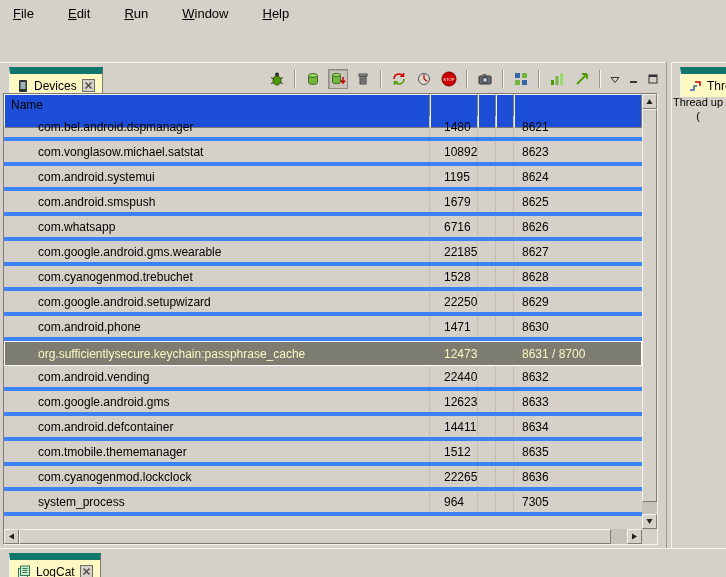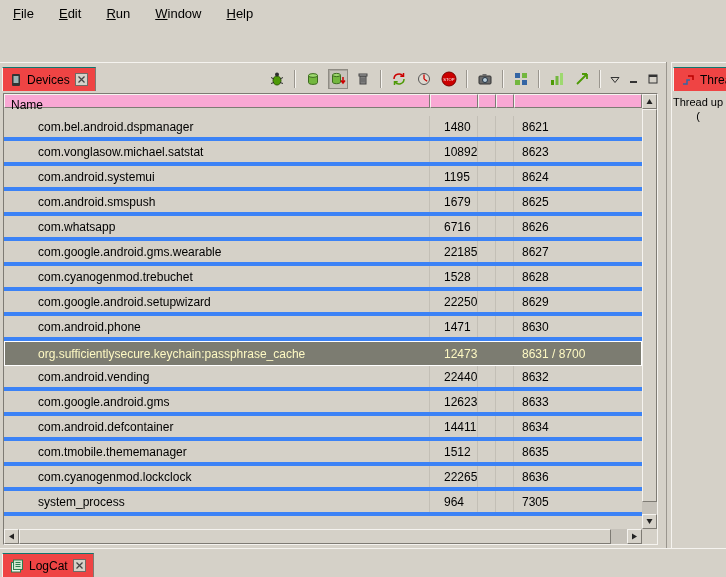--- a/index.html
+++ b/index.html
@@ -3,57 +3,57 @@
 <meta charset="utf-8">
 <style>
   html,body { margin:0; padding:0; }
   .window {
     position:relative; width:726px; height:577px; overflow:hidden;
     background:#d5d1c8; font-family:"Liberation Sans", sans-serif; font-size:12px; color:#000;
     -webkit-font-smoothing:none;
   }
   
   .menubar { position:absolute; top:0; left:0; right:0; height:26px;
-    display:flex; align-items:center; gap:19px; padding-left:10px; font-size:13px; }
+    display:flex; align-items:center; gap:28px; padding-left:10px; font-size:13px; }
   .menu-item { display:inline-block; padding:2px 3px; cursor:default; }
   .menu-item::first-letter { text-decoration:underline; }
   .sunken { border-top:1px solid #7e7b74; border-left:1px solid #7e7b74;
             border-right:1px solid #f5f3ef; border-bottom:1px solid #f5f3ef; }
   
   .devices-panel { position:absolute; top:62px; left:0; width:666px; height:486px;
     border-top:1px solid #f5f3ef; }
   .splitter { position:absolute; top:62px; left:666px; width:4px; height:486px;
     background:#d5d1c8; border-left:1px solid #9a968e; border-right:1px solid #f5f3ef; }
   .threads-panel { position:absolute; top:62px; left:671px; width:120px; height:486px;
     border-top:1px solid #f5f3ef; }
   
   .tabbar { position:relative; height:30px; }
   .tab { display:inline-flex; align-items:center; gap:5px; height:23px;
-    margin-left:2px; margin-top:4px; padding:0 7px; background:#ef4444;
-    border-top:1px solid #0f766e; border-left:1px solid #f5f3ef; border-right:1px solid #7e7b74;
+    margin-left:9px; margin-top:4px; padding:0 7px; background:#fef9c3;
+    border-top:7px solid #0f766e; border-left:1px solid #f5f3ef; border-right:1px solid #7e7b74;
     white-space:nowrap; }
   .tablabel { font-size:12px; }
   .tabclose { display:inline-flex; align-items:center; justify-content:center;
     width:11px; height:11px; border:1px solid #6f6c66; background:#d5d1c8; }
   .tabicon { display:inline-flex; }
   
   .view-toolbar { position:absolute; right:6px; top:3px; height:26px;
     display:flex; align-items:center; gap:5px; }
   .ticon { display:inline-flex; align-items:center; justify-content:center;
     width:18px; height:18px; border:1px solid transparent; }
   .ticon.pressed { background:#c7c3bb; border:1px solid #8f8c84;
     box-shadow: inset 1px 1px 0 #aaa69e; }
   .tsep { width:0; height:18px; border-left:1px solid #9a968e; border-right:1px solid #f5f3ef; margin:0 2px; }
   .wctl { display:inline-flex; align-items:center; justify-content:center; width:14px; height:14px; }
   
   .table-area { position:absolute; top:30px; left:3px; width:653px; height:450px;
     background:#d5d1c8; }
   .theader { position:absolute; top:0; left:0; right:15px; height:22px; display:flex; }
-  .hc { box-sizing:border-box; height:14px; line-height:20px; padding-left:6px;
-    background:#f9a8d4;
+  .hc { box-sizing:border-box; height:34px; line-height:20px; padding-left:6px;
+    background:#1d4ed8;
     border-top:1px solid #f5f3ef; border-left:1px solid #f5f3ef;
     border-right:1px solid #7e7b74; border-bottom:1px solid #7e7b74; }
   .hc.name { width:426px; } .hc.pid { width:48px; } .hc.e1 { width:18px; }
   .hc.e2 { width:18px; } .hc.port { flex:1; }
   .tbody { position:absolute; top:22px; left:0; right:15px; bottom:15px; overflow:hidden; }
   .trow { box-sizing:border-box; display:flex; height:25px;
     border-bottom:4px solid #3b82f6; }
   .c { box-sizing:border-box; height:100%; display:flex; align-items:center;
     border-right:1px solid #c3bfb6; overflow:hidden; white-space:nowrap; }
   .c.name { width:426px; padding-left:34px; }

